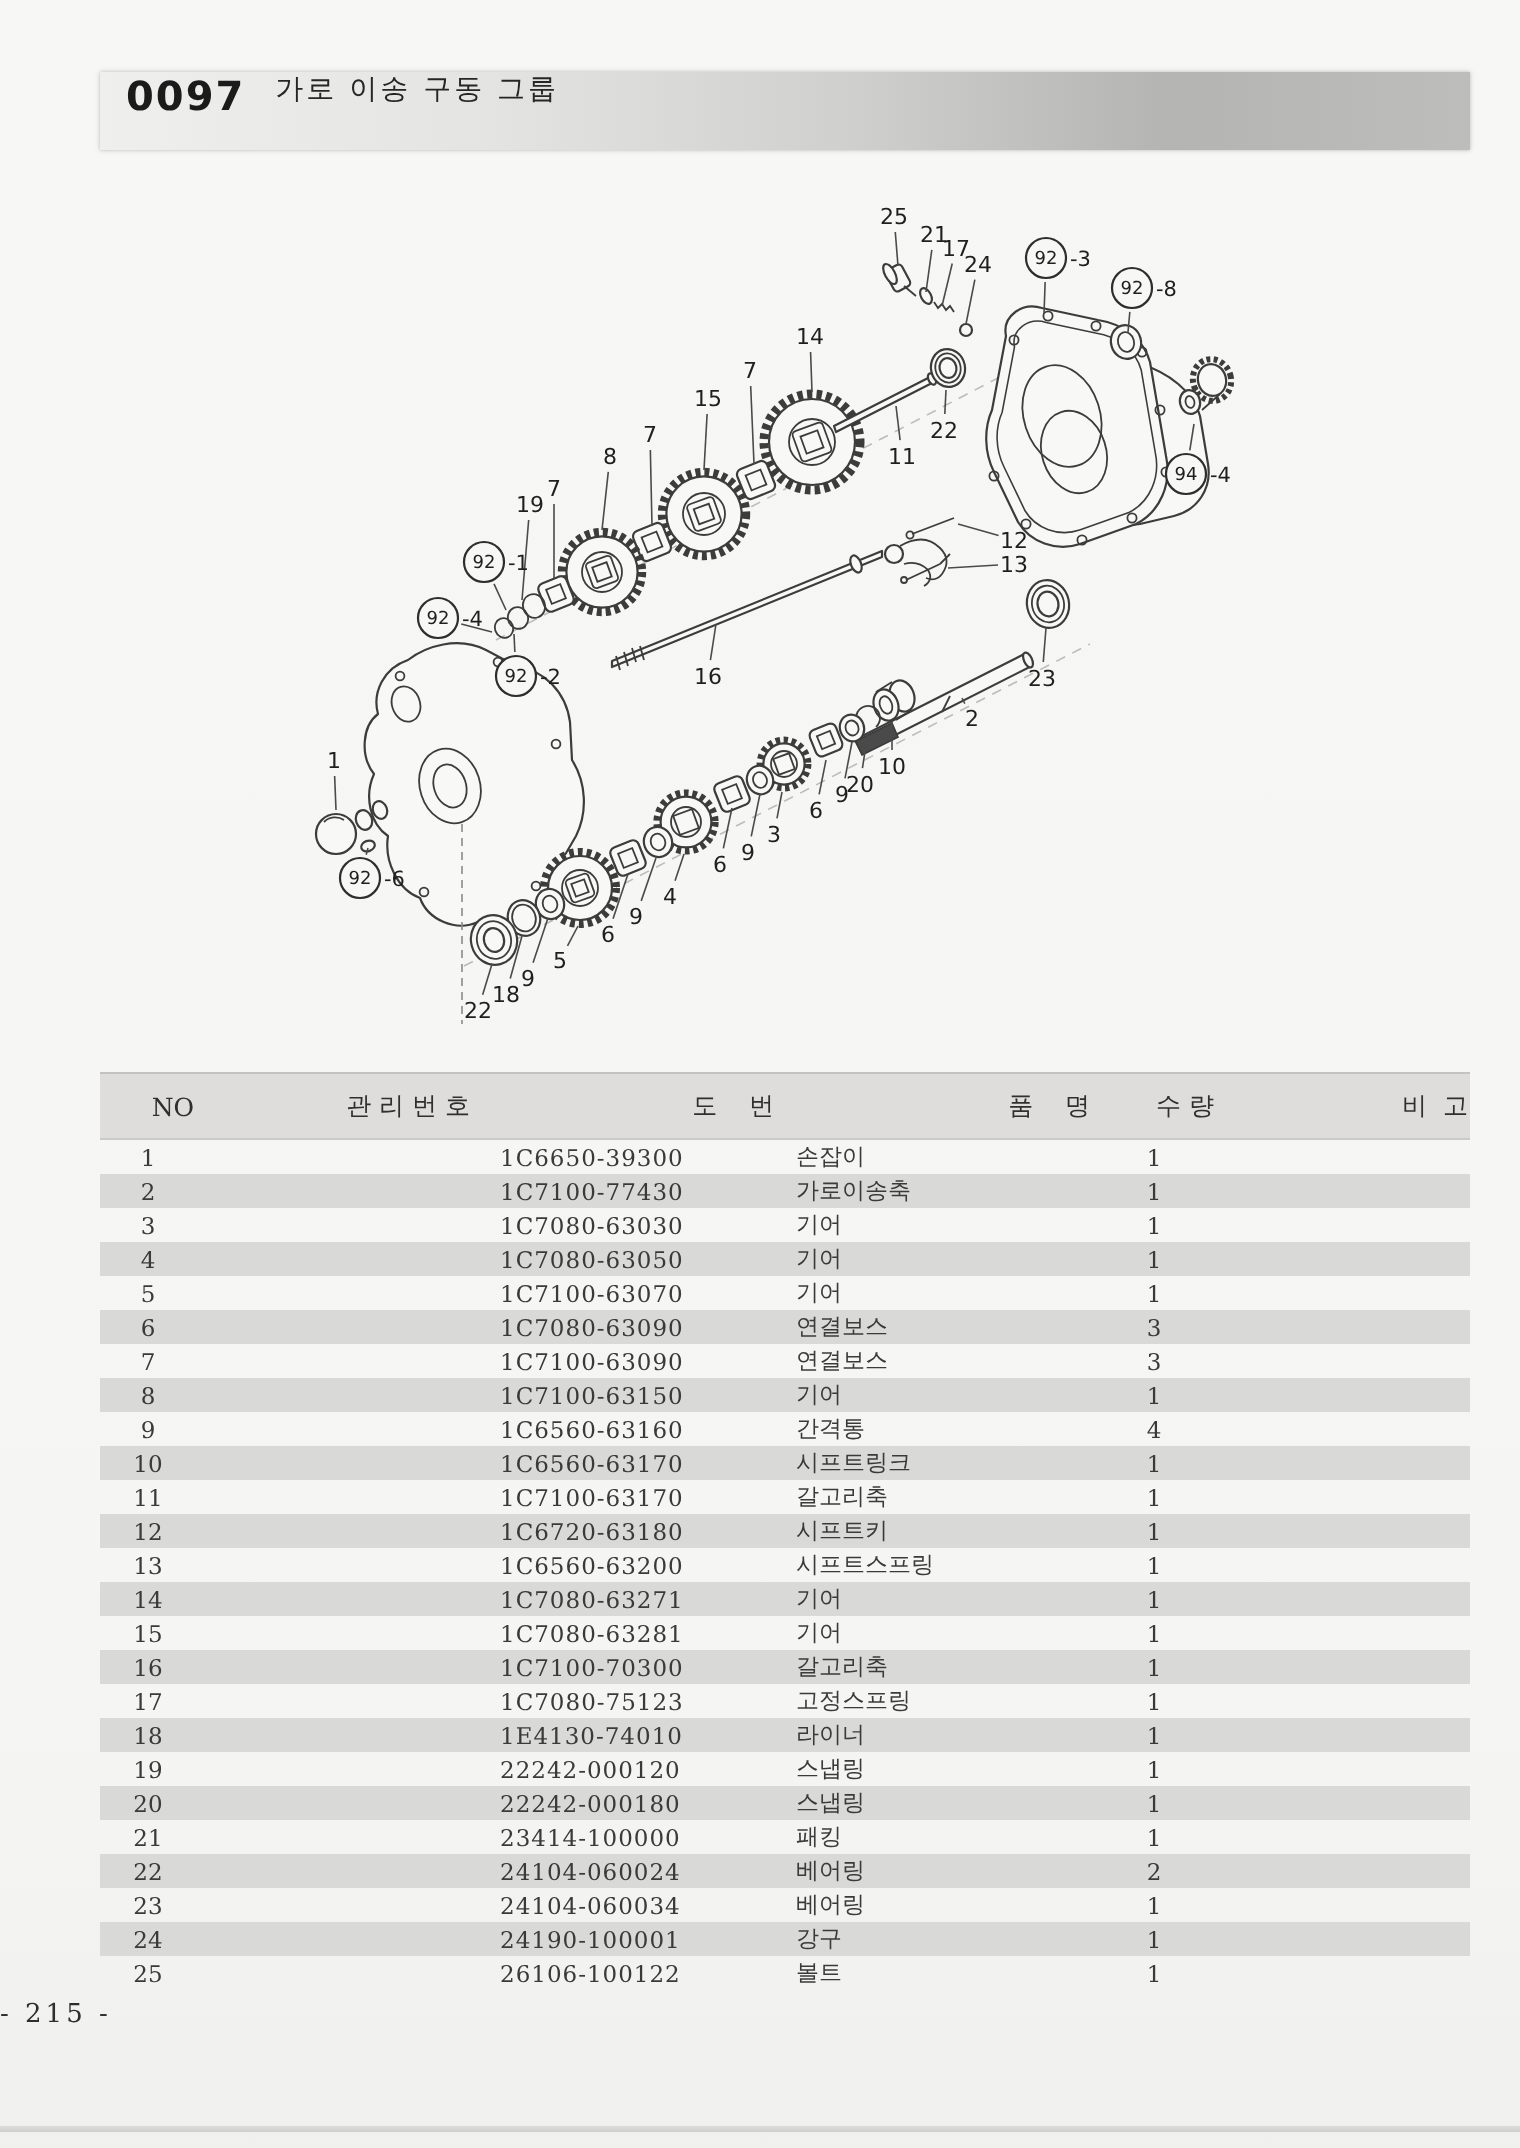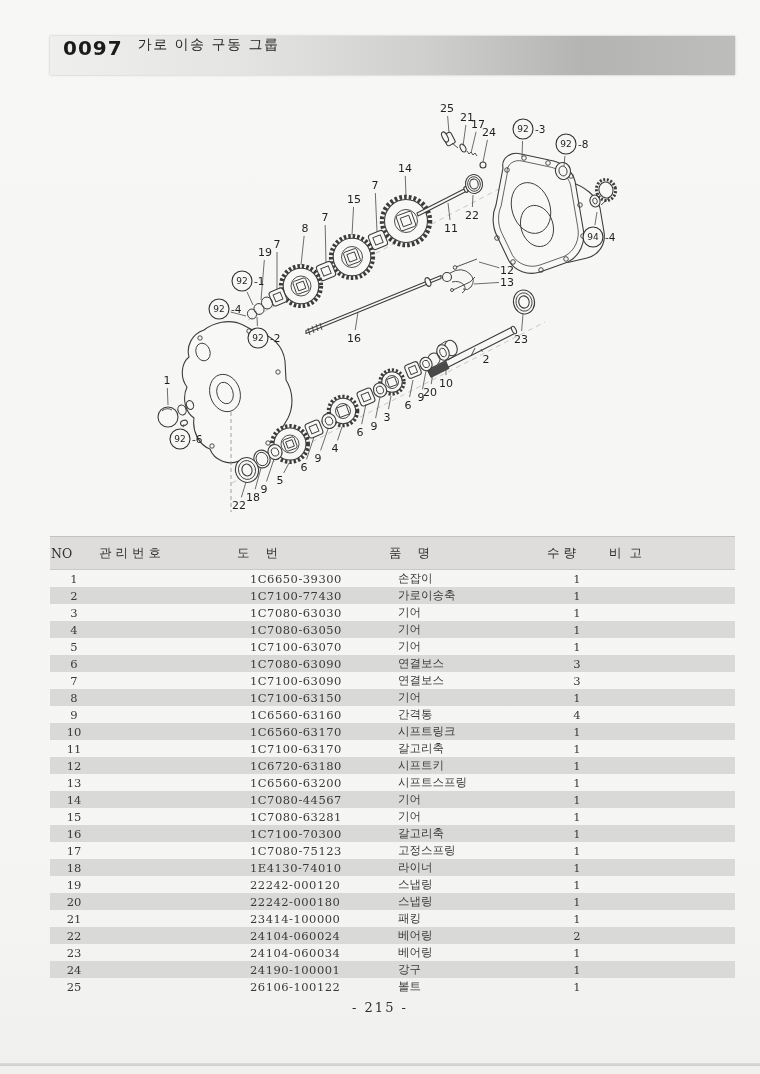--- a/index.html
+++ b/index.html
@@ -23,29 +23,29 @@
   .dash{stroke:#8a8a88;stroke-width:0.8;stroke-dasharray:4 3;fill:none}
   .leader{stroke:#4a4a4a;stroke-width:0.8}
   .callout-circle{fill:#f7f7f5;stroke:#2e2e2e;stroke-width:1.1}
   .callout-text{font-family:"DejaVu Sans","Liberation Sans",sans-serif;font-size:11px;
         fill:#1f1f1f;text-anchor:middle}
   .callout-text.circled{font-size:9px}
   .callout-text.suffix{text-anchor:start;font-size:10.5px}
   table.parts{position:absolute;left:50px;top:536px;width:685px;border-collapse:collapse;
         table-layout:fixed;font-size:11.5px;color:#3a3a3a}
   table.parts th{height:30px;font-weight:normal;font-size:12.5px;color:#2f2f2f;
-        background:#dedddb;white-space:pre;text-align:left;
+        background:#dedddb;white-space:pre;text-align:right;
         border-top:1px solid #c2c2c0;border-bottom:1px solid #cacac8}
   table.parts td{height:17px;padding:0;vertical-align:middle;white-space:nowrap;overflow:hidden}
   tr.shaded td{background:#d9d9d7}
   .c-no{text-align:center}
   .c-dwg{padding-left:14px !important;letter-spacing:0.5px}
   .c-name{padding-left:10px !important}
   .c-qty{text-align:center}
-  .footer{position:absolute;left:0;top:1000px;width:760px;text-align:center;
+  .footer{position:absolute;left:0;top:1000px;width:760px;text-align:left;
         font-size:13px;color:#2e2e2e;letter-spacing:2px}
   .bottom-edge{position:absolute;left:0;top:1063px;width:760px;height:3px;
         background:linear-gradient(180deg,#dcdcda,#cfcfcd)}
 </style>
 </head>
 <body>
 
 <div class="page">
 
   <div class="titlebar">
@@ -578,21 +578,21 @@
           <td class="c-no">13</td>
           <td class="c-mgmt"></td>
           <td class="c-dwg">1C6560-63200</td>
           <td class="c-name">시프트스프링</td>
           <td class="c-qty">1</td>
           <td class="c-note"></td>
         </tr>
         <tr class="shaded">
           <td class="c-no">14</td>
           <td class="c-mgmt"></td>
-          <td class="c-dwg">1C7080-44567</td>
+          <td class="c-dwg">1C7080-63271</td>
           <td class="c-name">기어</td>
           <td class="c-qty">1</td>
           <td class="c-note"></td>
         </tr>
         <tr>
           <td class="c-no">15</td>
           <td class="c-mgmt"></td>
           <td class="c-dwg">1C7080-63281</td>
           <td class="c-name">기어</td>
           <td class="c-qty">1</td>

